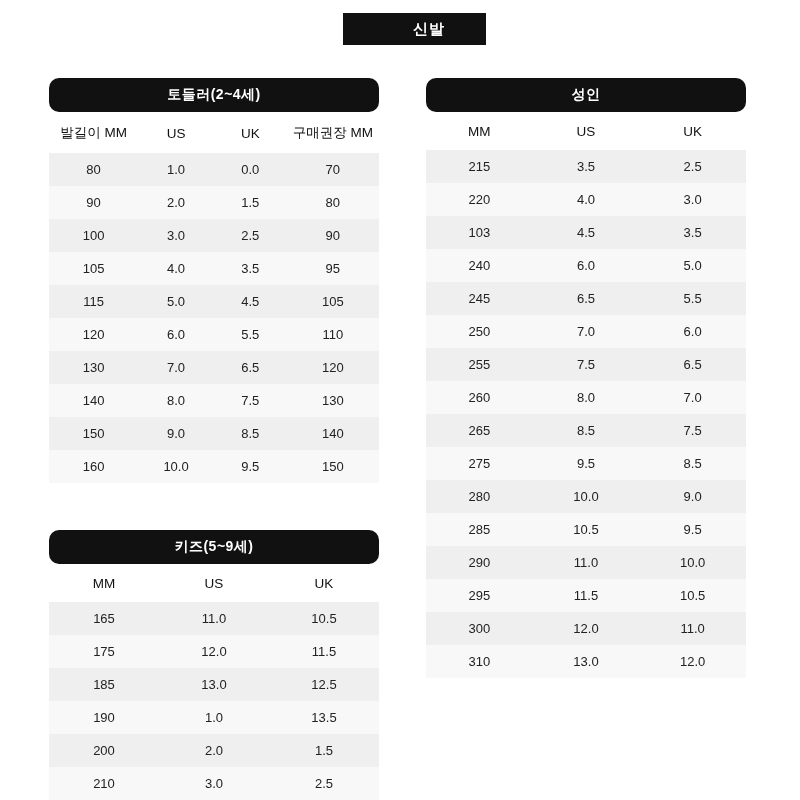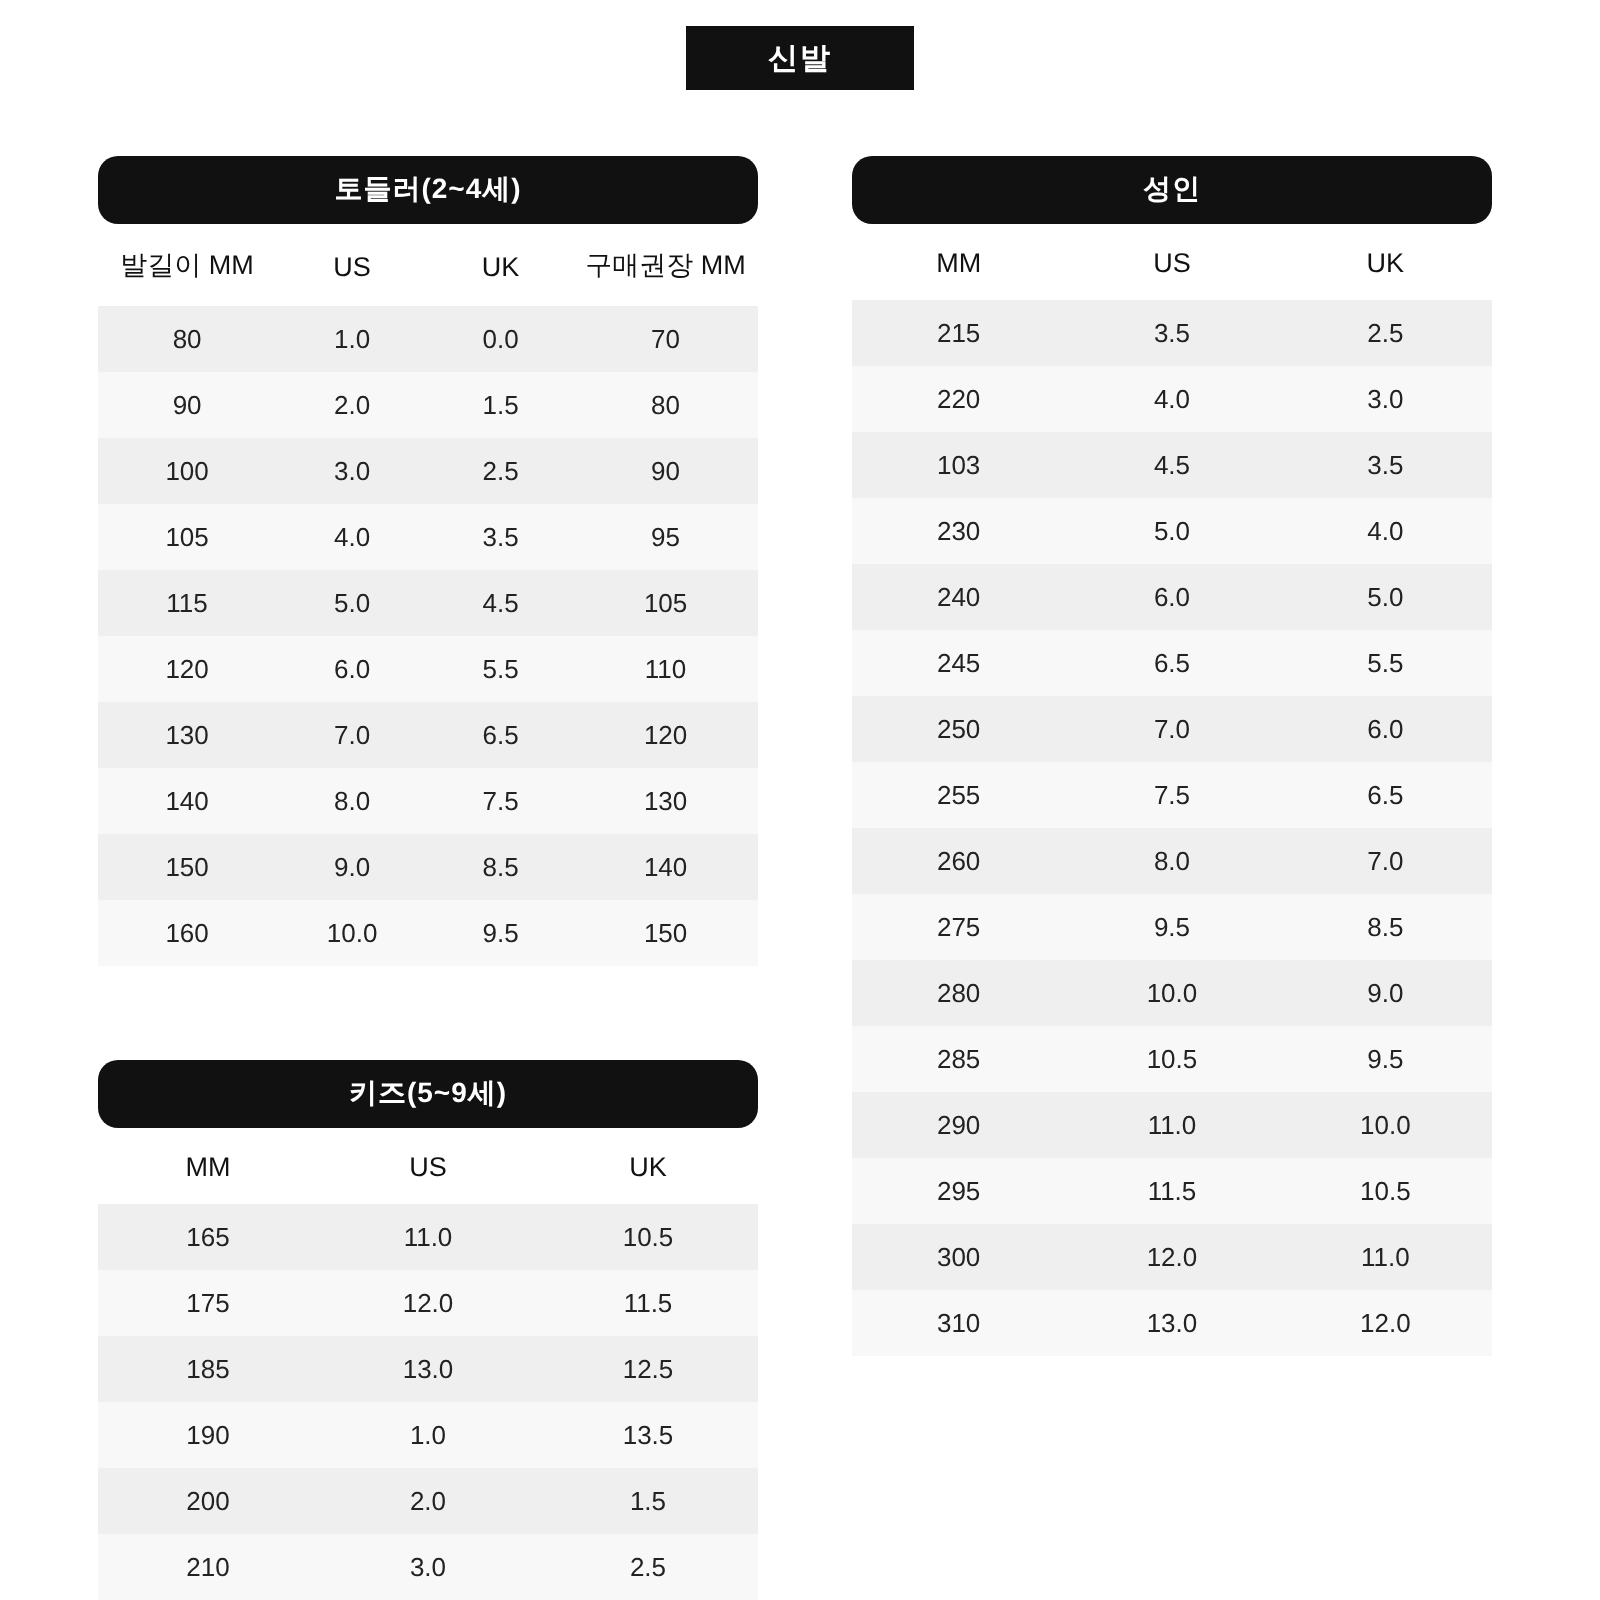--- a/index.html
+++ b/index.html
@@ -27,20 +27,21 @@
     width: 114px;
     height: 32px;
     background: #111111;
     color: #ffffff;
     font-size: 15px;
     font-weight: bold;
     display: flex;
     align-items: center;
     justify-content: center;
     letter-spacing: 1px;
+    padding-left: 29px;
   }
   .col-left {
     position: absolute;
     top: 78px;
     left: 49px;
     width: 330px;
   }
   .col-right {
     position: absolute;
     top: 78px;
@@ -238,25 +239,20 @@
             <td>220</td>
             <td>4.0</td>
             <td>3.0</td>
           </tr>
           <tr>
             <td>103</td>
             <td>4.5</td>
             <td>3.5</td>
           </tr>
           <tr>
-            <td>230</td>
-            <td>5.0</td>
-            <td>4.0</td>
-          </tr>
-          <tr>
             <td>240</td>
             <td>6.0</td>
             <td>5.0</td>
           </tr>
           <tr>
             <td>245</td>
             <td>6.5</td>
             <td>5.5</td>
           </tr>
           <tr>
@@ -266,20 +262,25 @@
           </tr>
           <tr>
             <td>255</td>
             <td>7.5</td>
             <td>6.5</td>
           </tr>
           <tr>
             <td>260</td>
             <td>8.0</td>
             <td>7.0</td>
+          </tr>
+          <tr>
+            <td>265</td>
+            <td>8.5</td>
+            <td>7.5</td>
           </tr>
           <tr>
             <td>275</td>
             <td>9.5</td>
             <td>8.5</td>
           </tr>
           <tr>
             <td>280</td>
             <td>10.0</td>
             <td>9.0</td>

